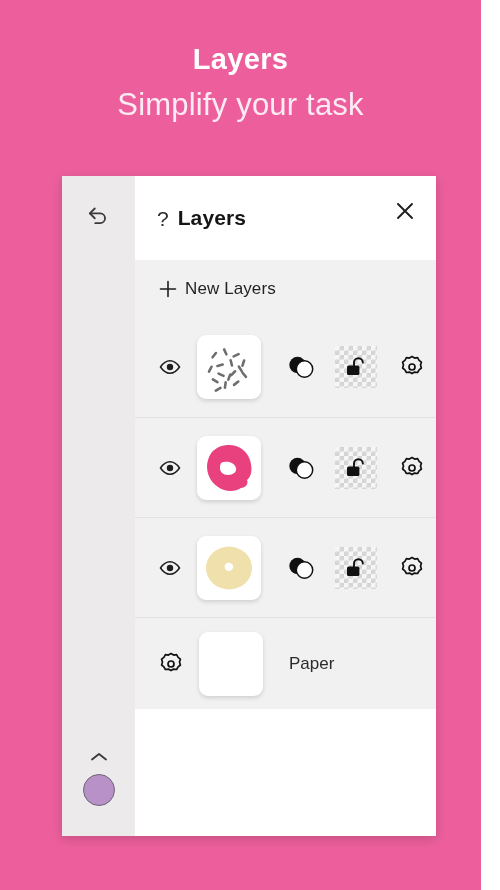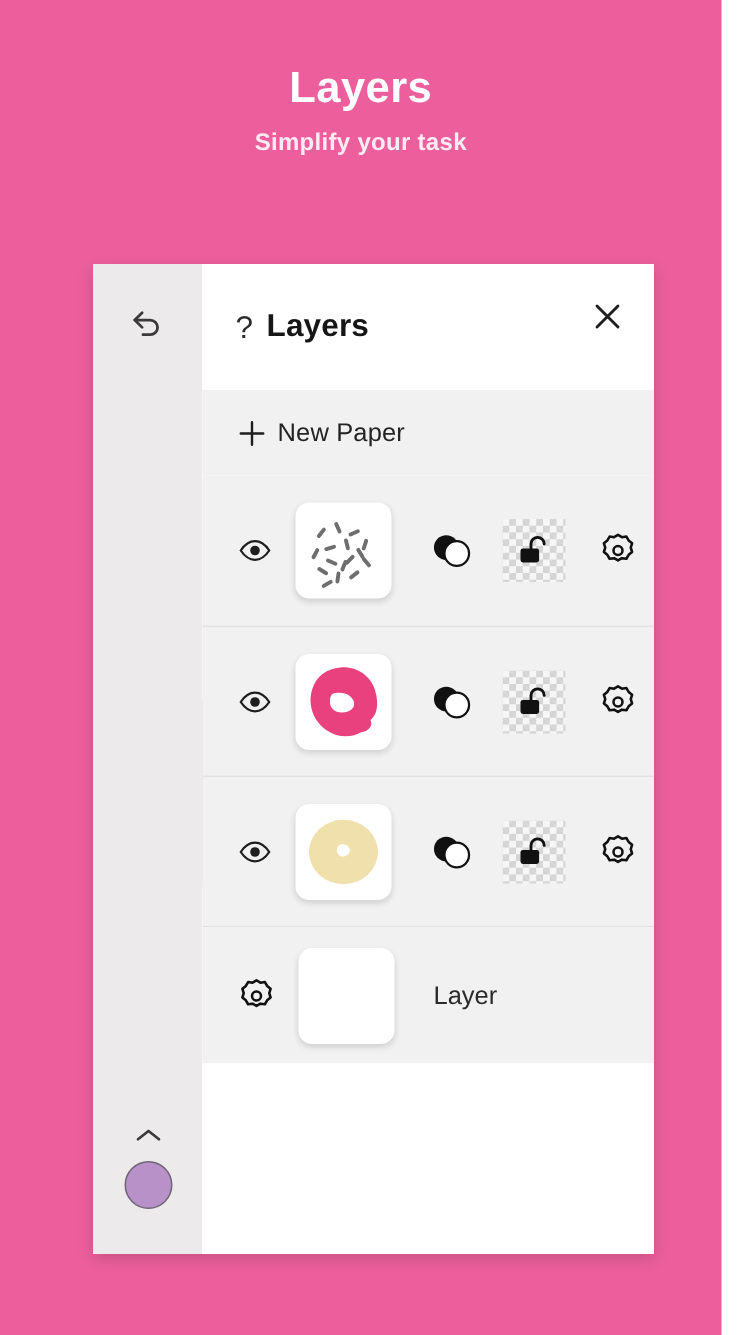--- a/index.html
+++ b/index.html
@@ -29,22 +29,22 @@
   }
   .promo-title {
     font-size: 29px;
     font-weight: bold;
     color: #ffffff;
     letter-spacing: 0.3px;
     line-height: 1.1;
   }
   .promo-sub {
     margin-top: 11px;
-    font-size: 16px;
-    font-weight: 700;
+    font-size: 31px;
+    font-weight: 400;
     color: rgba(255,255,255,0.88);
     letter-spacing: 0.2px;
   }
 
   
   .device {
     position: absolute;
     left: 62px;
     top: 176px;
     width: 374px;
@@ -313,21 +313,21 @@
           </svg>
         </span>
       </div>
 
       <div class="newlayer-row">
         <span class="plus-icon">
           <svg width="20" height="20" viewBox="0 0 20 20">
             <path d="M10 2.5 V17.5 M2.5 10 H17.5" stroke="#1e1e1e" stroke-width="1.6" stroke-linecap="round"></path>
           </svg>
         </span>
-        <span class="newlayer-label">New Paper</span>
+        <span class="newlayer-label">New Layers</span>
       </div>
 
       <div class="layers-list">
 
         <div class="layer-row">
           <span class="eye-icon">
             <svg width="24" height="24" viewBox="0 0 24 24">
               <path d="M2.5 12 C5.5 7.5 9 5.8 12 5.8 C15 5.8 18.5 7.5 21.5 12 C18.5 16.5 15 18.2 12 18.2 C9 18.2 5.5 16.5 2.5 12 Z" fill="none" stroke="#1e1e1e" stroke-width="1.5"></path>
               <circle cx="12" cy="12" r="3.2" fill="#1e1e1e"></circle>
             </svg>
@@ -443,21 +443,21 @@
       </div>
 
       <div class="paper-row">
         <span class="paper-gear">
           <svg width="26" height="26" viewBox="0 0 26 26">
             <path d="M13 2.6 l2.6 1.5 3 -0.4 1.5 2.6 2.3 1.9 -0.9 2.9 0.9 2.9 -2.3 1.9 -1.5 2.6 -3 -0.4 -2.6 1.5 -2.6 -1.5 -3 0.4 -1.5 -2.6 -2.3 -1.9 0.9 -2.9 -0.9 -2.9 2.3 -1.9 1.5 -2.6 3 0.4 Z" fill="none" stroke="#111111" stroke-width="1.7" stroke-linejoin="round"></path>
             <circle cx="13" cy="13" r="3" fill="none" stroke="#111111" stroke-width="1.7"></circle>
           </svg>
         </span>
         <span class="paper-thumb"></span>
-        <span class="paper-label">Layer</span>
+        <span class="paper-label">Paper</span>
       </div>
 
       <div class="panel-filler"></div>
 
     </div>
 
   </div>
 </div>
 
 </body></html>

